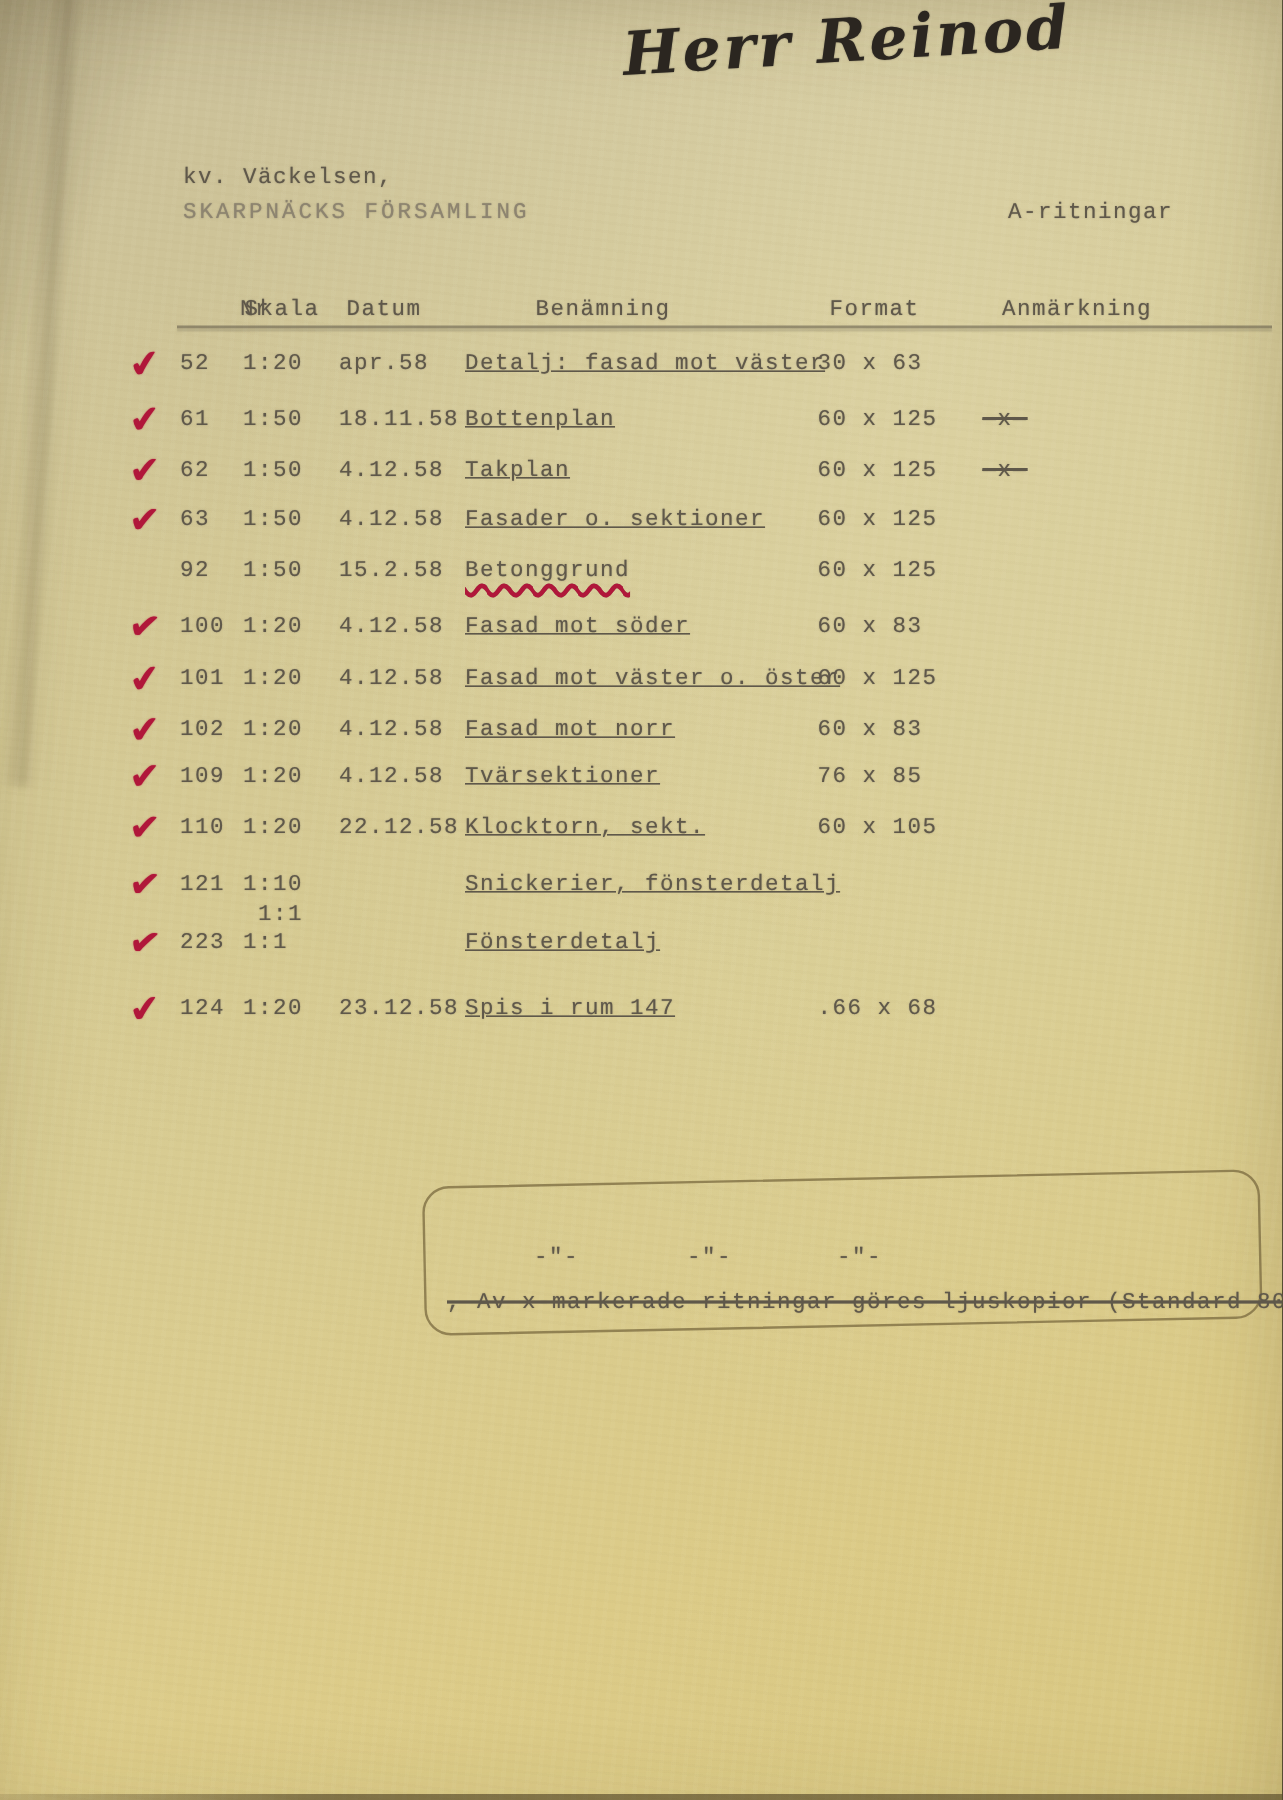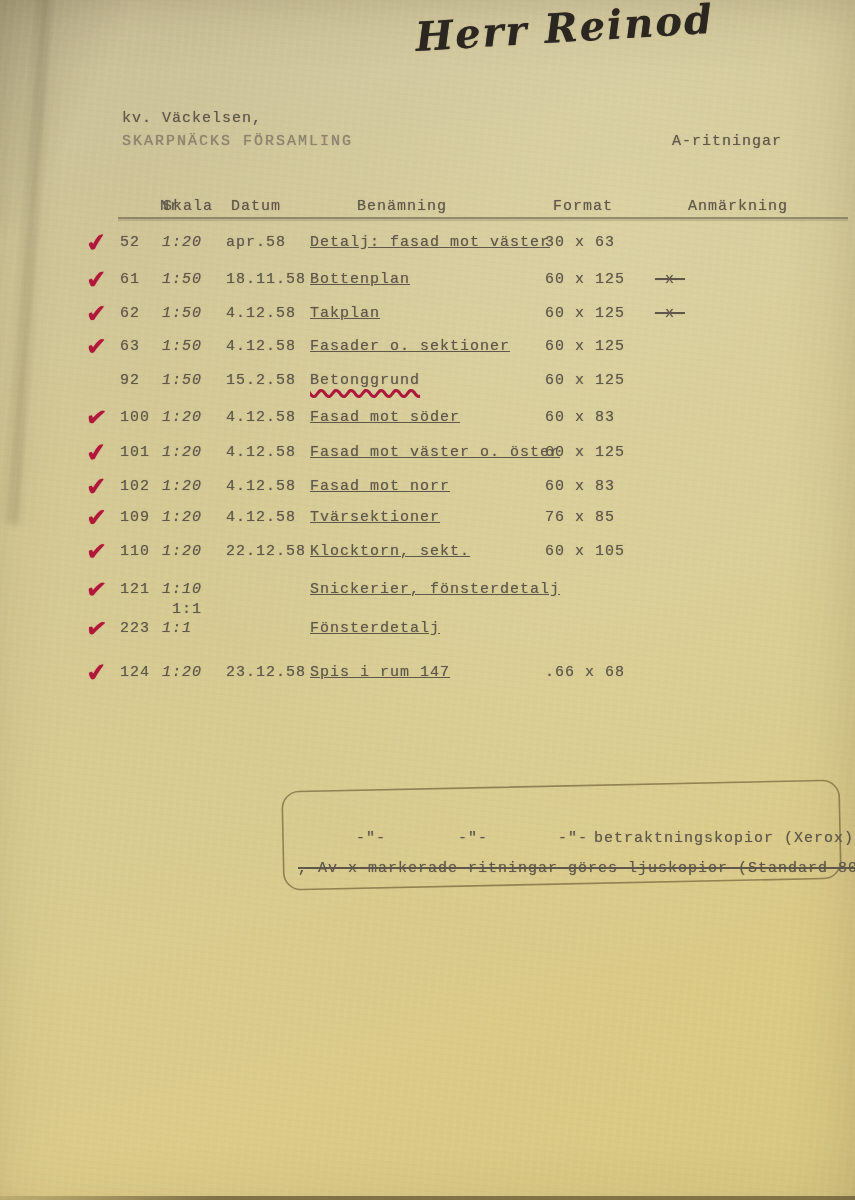--- a/index.html
+++ b/index.html
@@ -37,31 +37,31 @@
   .faded{color:#8d8470;}
   .abs{position:absolute;}
 
   .hdr1{left:122px;top:110px;}
   .hdr2{left:122px;top:133px;letter-spacing:2px;}
   .hdr3{left:122px;top:165px;}
   .aright{left:672px;top:133px;}
 
   .colhead{top:198px;}
   .ch-nr{left:120px;margin-left:40px;} .ch-skala{left:163px;} .ch-datum{left:231px;}
-  .ch-ben{left:325px;margin-left:32px;} .ch-format{left:553px;} .ch-anm{left:668px;margin-left:20px;}
+  .ch-ben{left:325px;margin-left:32px;} .ch-format{left:553px;} .ch-anm{left:668px;}
   .head-rule{position:absolute;left:118px;top:217px;width:730px;height:2px;
     background:rgba(92,85,70,0.55);box-shadow:0 2px 1px rgba(92,85,70,0.22);}
 
   #rows{position:absolute;left:0;top:0;width:855px;}
   .row{position:absolute;left:0;width:855px;height:30px;}
   .row span{position:absolute;}
   .c-check{left:86px;top:-6px;font-size:25px;color:#b0173a;
     font-family:"DejaVu Sans",sans-serif;font-weight:bold;
     text-shadow:0 0 1px rgba(176,23,58,0.8);}
-  .c-nr{left:120px;} .c-skala{left:162px;font-style:italic;} .c-skala2{left:172px;top:20px;}
+  .c-nr{left:120px;} .c-skala{left:162px;} .c-skala2{left:172px;top:20px;}
   .c-datum{left:226px;} .c-ben{left:310px;text-decoration:underline;} .c-format{left:545px;}
   .c-anm{left:655px;text-decoration:line-through;text-decoration-thickness:2px;}
   .red-underline{text-decoration:underline wavy 2.5px #b0173a;text-underline-offset:5px;}
 
   .notebox{position:absolute;left:276px;top:776px;width:575px;height:118px;}
   .notebox svg{position:absolute;left:0;top:0;}
   .nb-line1{left:36px;top:22px;}
   .nb-d1{left:80px;top:54px;} .nb-d2{left:182px;top:54px;} .nb-d3{left:282px;top:54px;}
   .nb-line2{left:318px;top:54px;}
   .nb-line3{left:22px;top:84px;text-decoration:line-through;text-decoration-thickness:2px;}
@@ -222,16 +222,15 @@
   </div>
     </div>
 
   <div class="notebox">
     <svg width="575" height="118" viewBox="0 0 575 118">
       <rect x="7" y="10" width="557" height="98" rx="17" ry="17" fill="none" stroke="#7a693f" stroke-opacity="0.75" stroke-width="1.6" transform="rotate(-1.2 287 59)"></rect>
     </svg>
     <div class="typed abs nb-d1">-"-</div>
     <div class="typed abs nb-d2">-"-</div>
     <div class="typed abs nb-d3">-"-</div>
-    <div class="typed abs nb-line2">betraktningskopior (Xerox)</div>
     <div class="typed abs nb-line3">, Av x-markerade ritningar göres ljuskopior (Standard 80-110gr)</div>
   </div>
 </div>
 
 </body></html>

